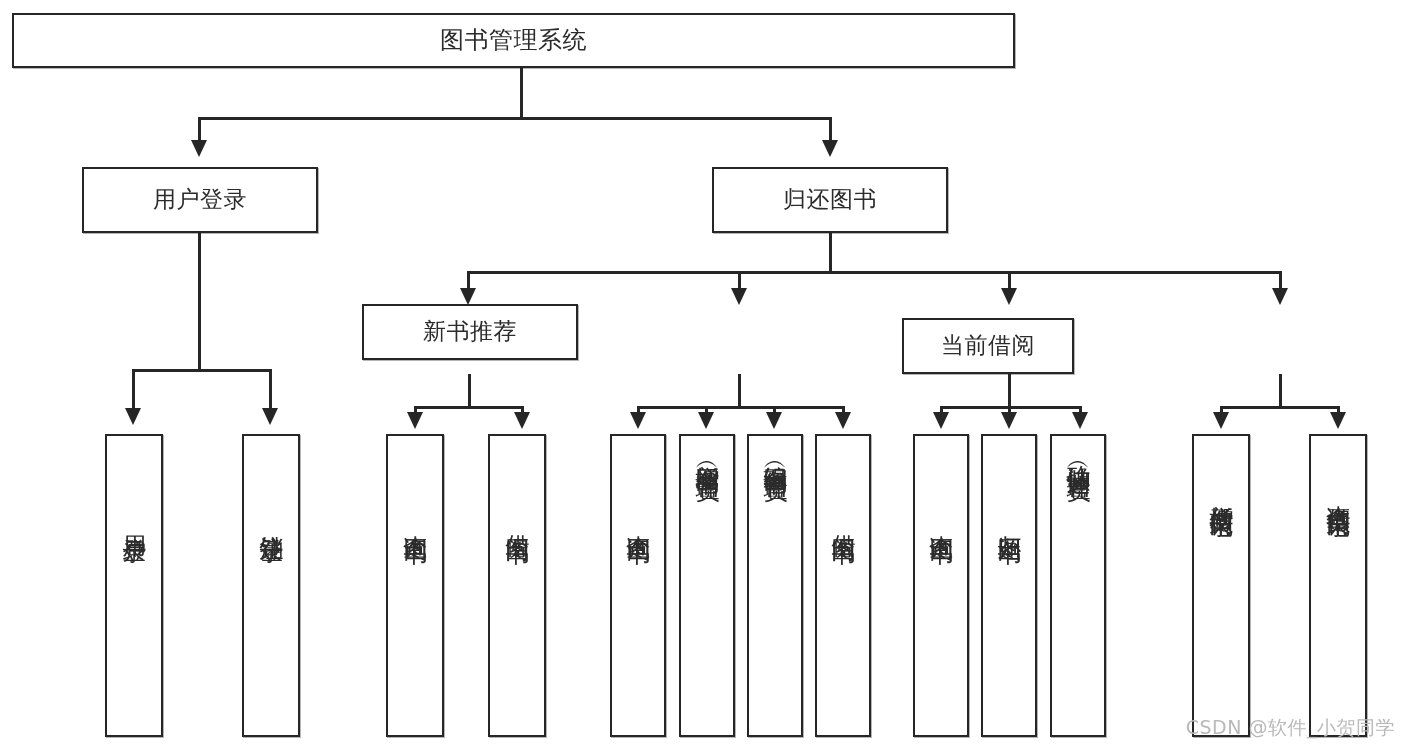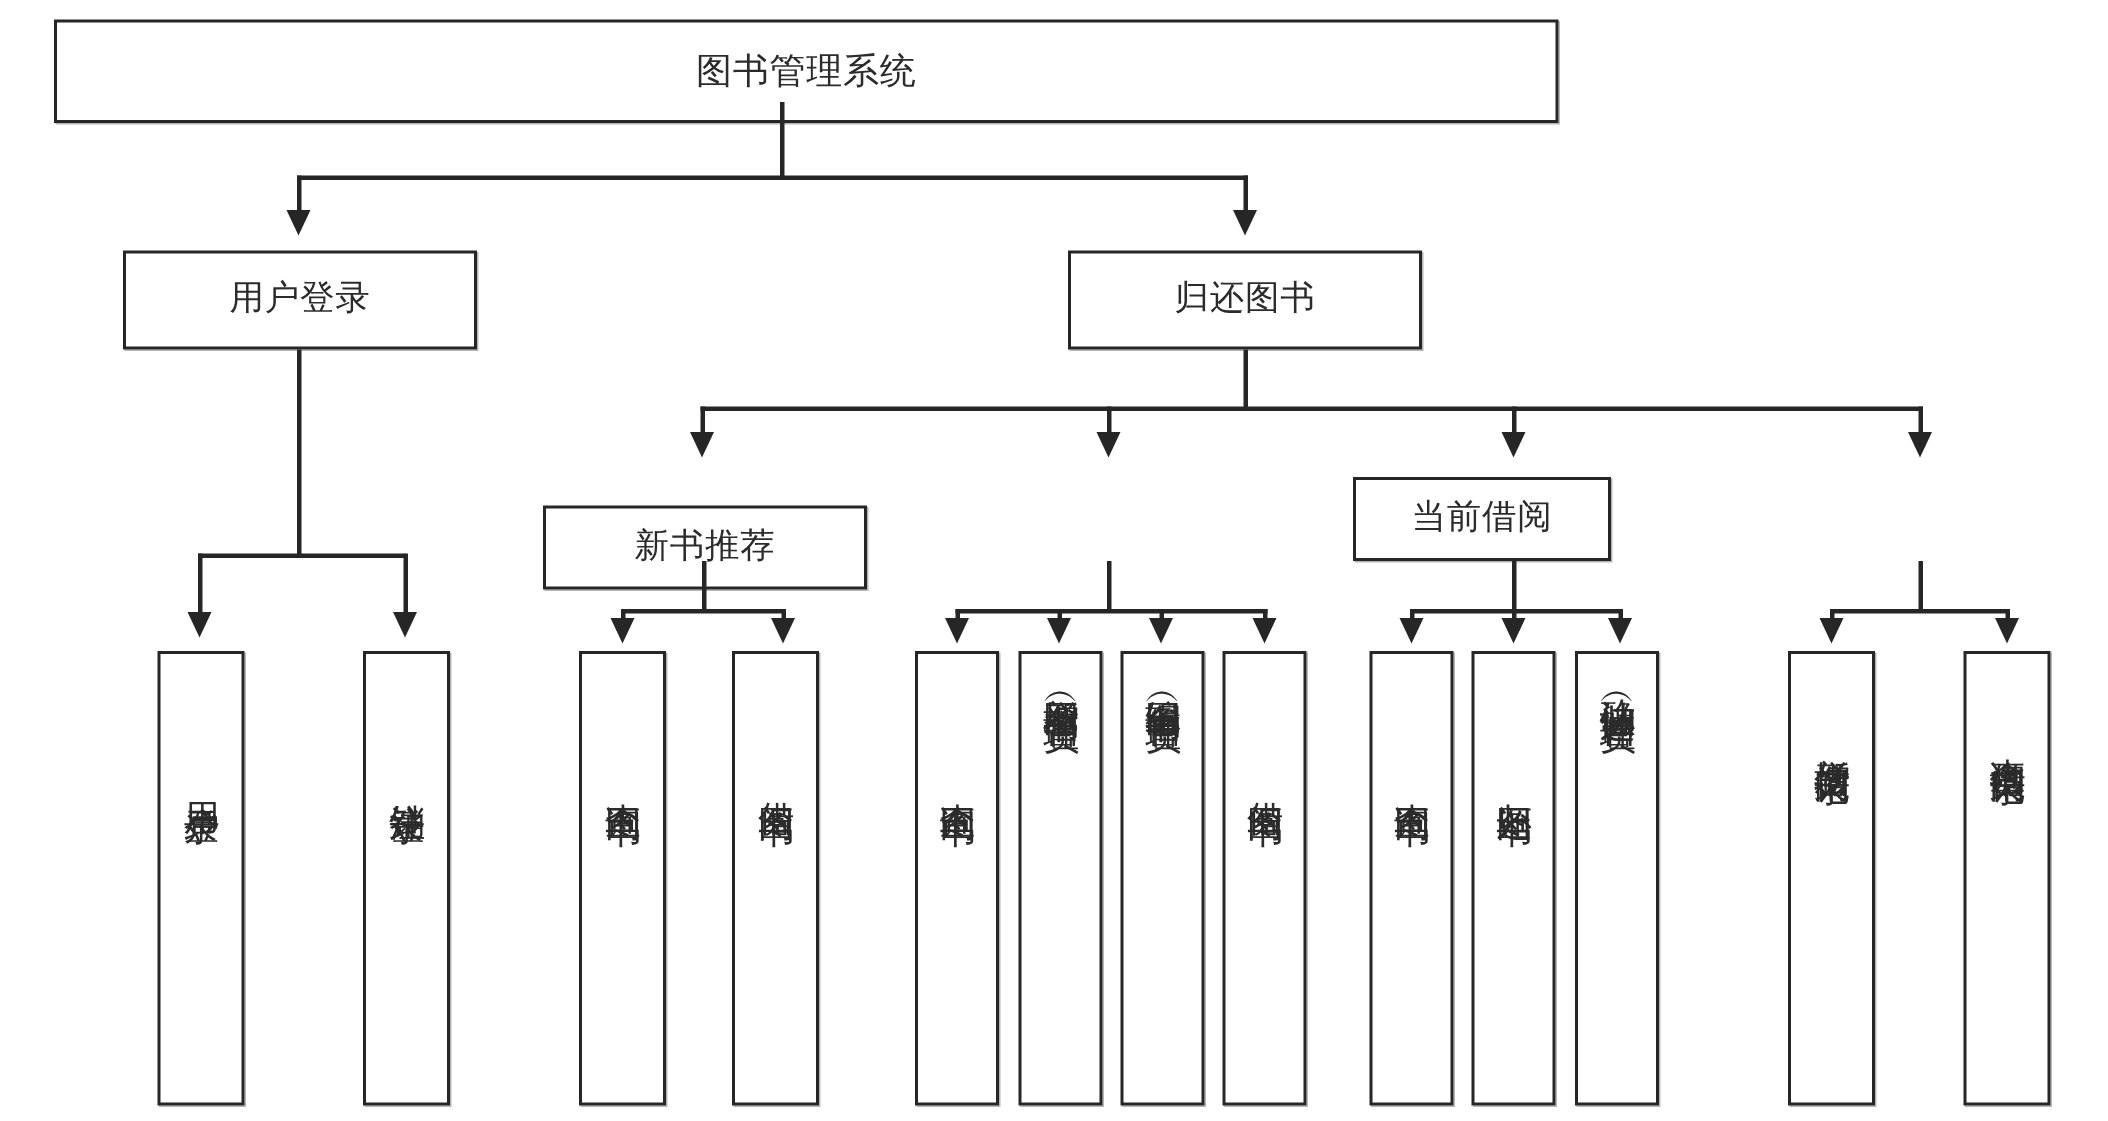--- a/index.html
+++ b/index.html
@@ -82,21 +82,21 @@
     letter-spacing: 0.5px;
     white-space: pre;
     font-family: "DejaVu Sans", "Liberation Sans", sans-serif;
   }
 </style>
 </head>
 <body>
 
 <div id="canvas">
 
-  <div class="node root horiz" style="left:36px; top:13px; width:1003px; height:69px;">
+  <div class="node root horiz" style="left:12px; top:13px; width:1003px; height:55px;">
     <span class="node-label">图书管理系统</span>
   </div>
 
   <div class="edge edge-v" style="left:520px; top:68px; width:3px; height:50px;"></div>
 
   <div class="edge edge-h" style="left:198px; top:117px; width:634px; height:3px;"></div>
 
   <div class="edge edge-v" style="left:198px; top:117px; width:3px; height:26px;"></div>
   <div class="arrow" style="left:191px; top:140px;"></div>
 
@@ -122,21 +122,21 @@
   <div class="edge edge-h" style="left:467px; top:271px; width:815px; height:3px;"></div>
   <div class="edge edge-v" style="left:467px; top:271px; width:3px; height:20px;"></div>
   <div class="arrow" style="left:460px; top:288px;"></div>
   <div class="edge edge-v" style="left:738px; top:271px; width:3px; height:20px;"></div>
   <div class="arrow" style="left:731px; top:288px;"></div>
   <div class="edge edge-v" style="left:1008px; top:271px; width:3px; height:20px;"></div>
   <div class="arrow" style="left:1001px; top:288px;"></div>
   <div class="edge edge-v" style="left:1279px; top:271px; width:3px; height:20px;"></div>
   <div class="arrow" style="left:1272px; top:288px;"></div>
 
-  <div class="node horiz" style="left:362px; top:337px; width:216px; height:56px;">
+  <div class="node horiz" style="left:362px; top:304px; width:216px; height:56px;">
     <span class="node-label">新书推荐</span>
   </div>
   <div class="node horiz" style="left:902px; top:318px; width:172px; height:56px;">
     <span class="node-label">当前借阅</span>
   </div>
 
   <div class="edge edge-v" style="left:468px; top:374px; width:3px; height:34px;"></div>
   <div class="edge edge-h" style="left:414px; top:406px; width:110px; height:3px;"></div>
   <div class="edge edge-v" style="left:414px; top:406px; width:3px; height:16px;"></div>
   <div class="arrow" style="left:407px; top:412px;"></div>
@@ -207,14 +207,15 @@
     <span class="node-label">确认归还（管理员）</span>
   </div>
 
   <div class="node vert mid2" style="left:1192px; top:434px; width:58px; height:303px;">
     <span class="node-label">新增借阅记录</span>
   </div>
   <div class="node vert mid2" style="left:1309px; top:434px; width:58px; height:303px;">
     <span class="node-label">查询借阅记录</span>
   </div>
 
+  <div id="watermark">CSDN @软件_小贺同学</div>
 
 </div>
 
 </body></html>

